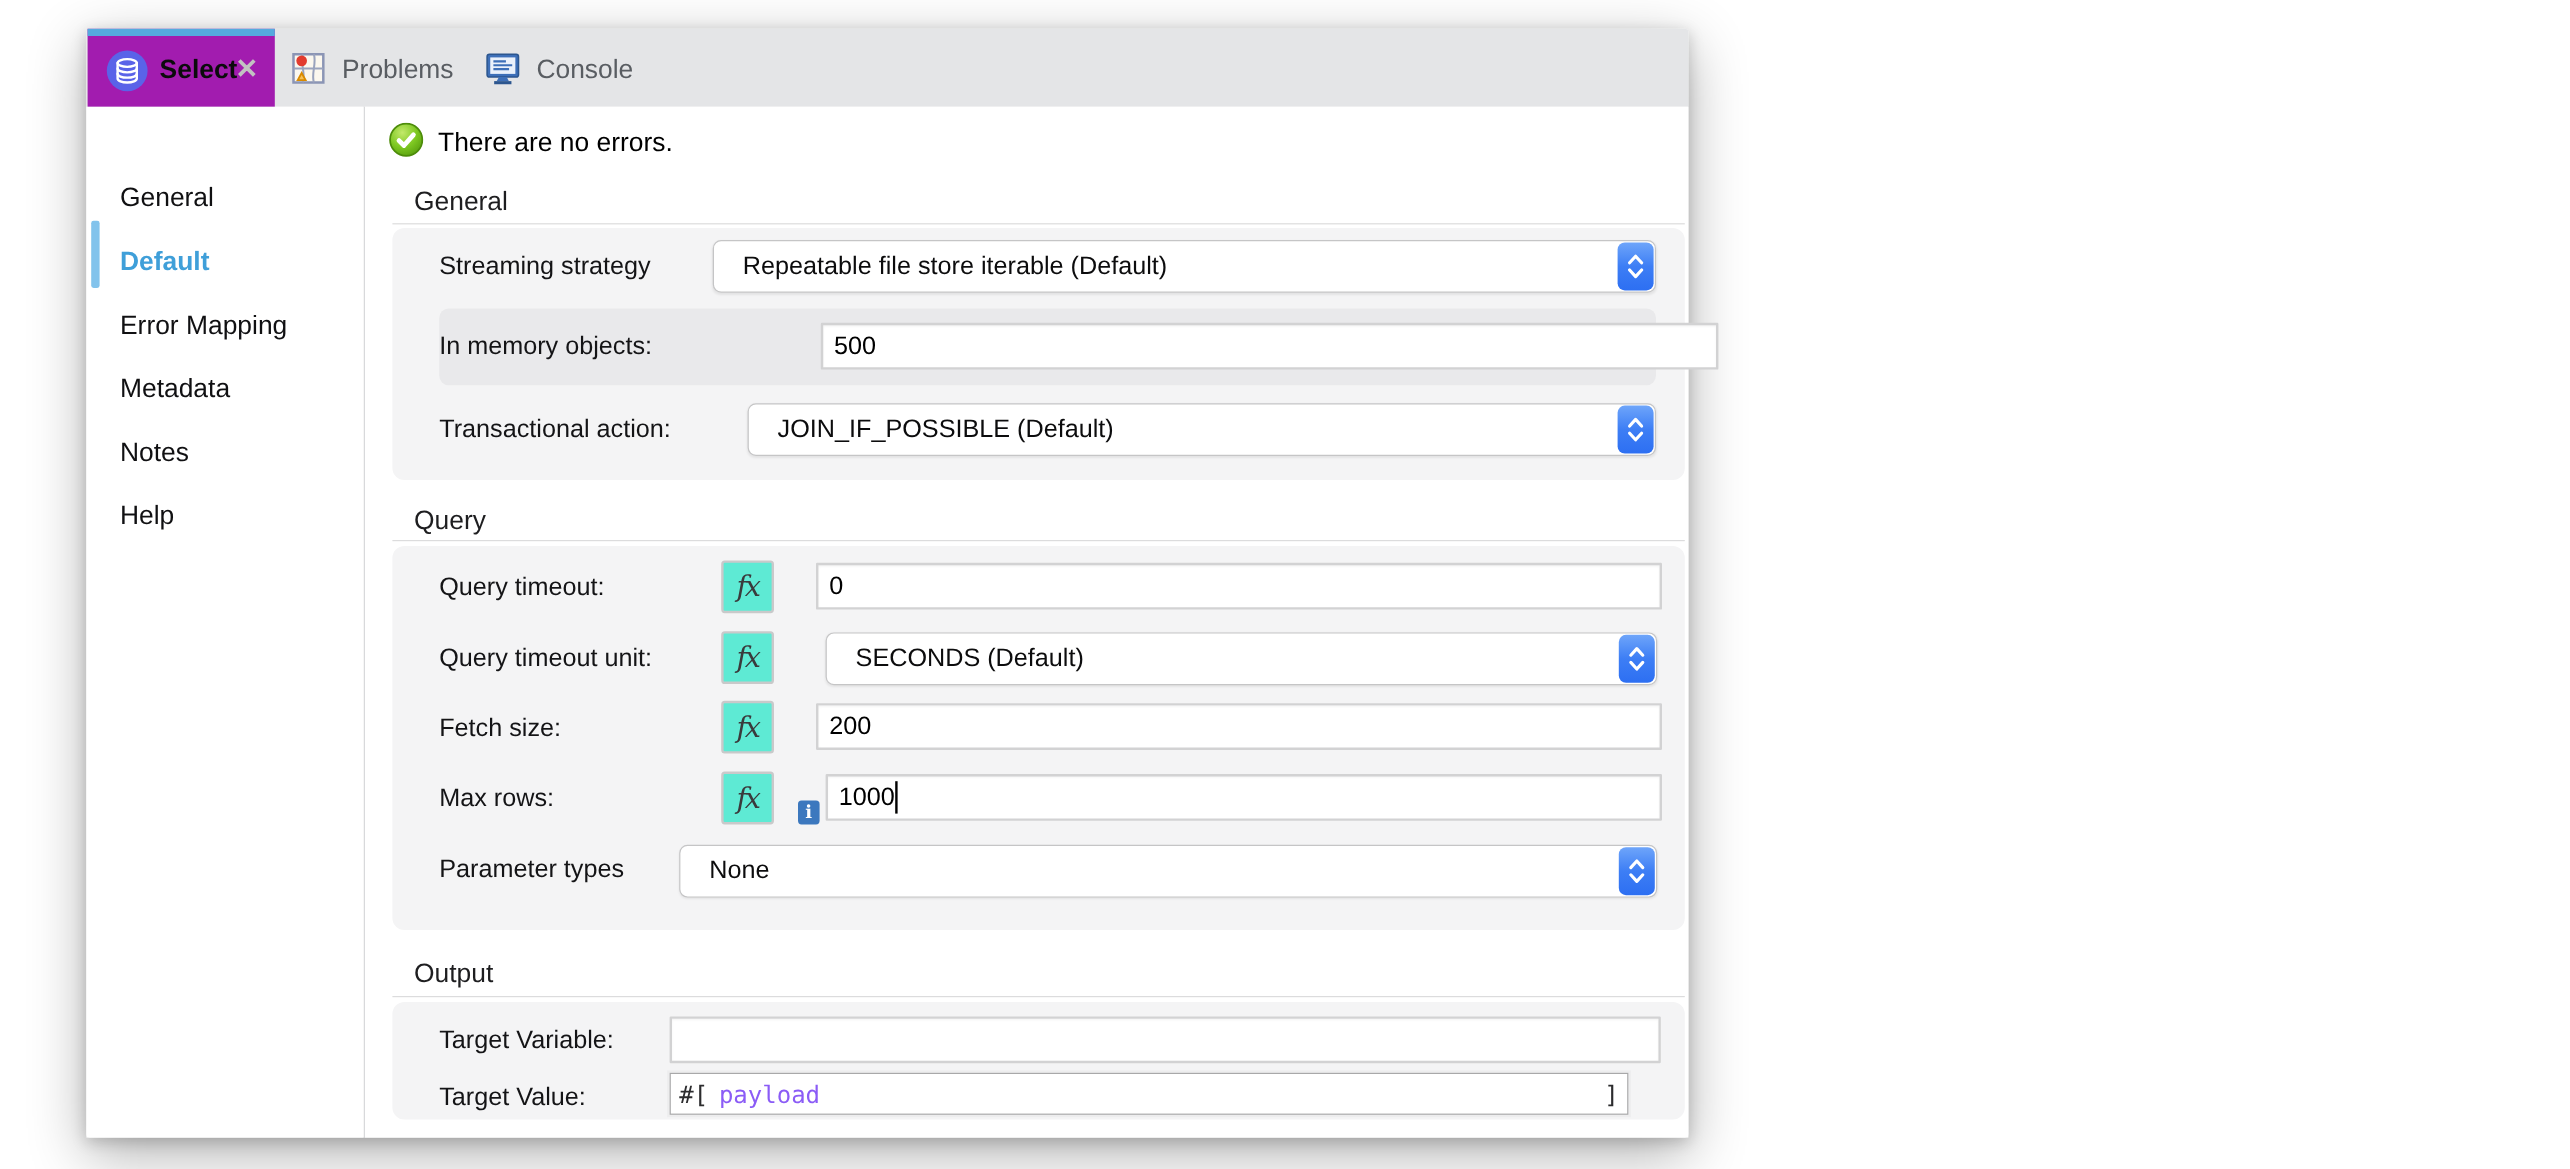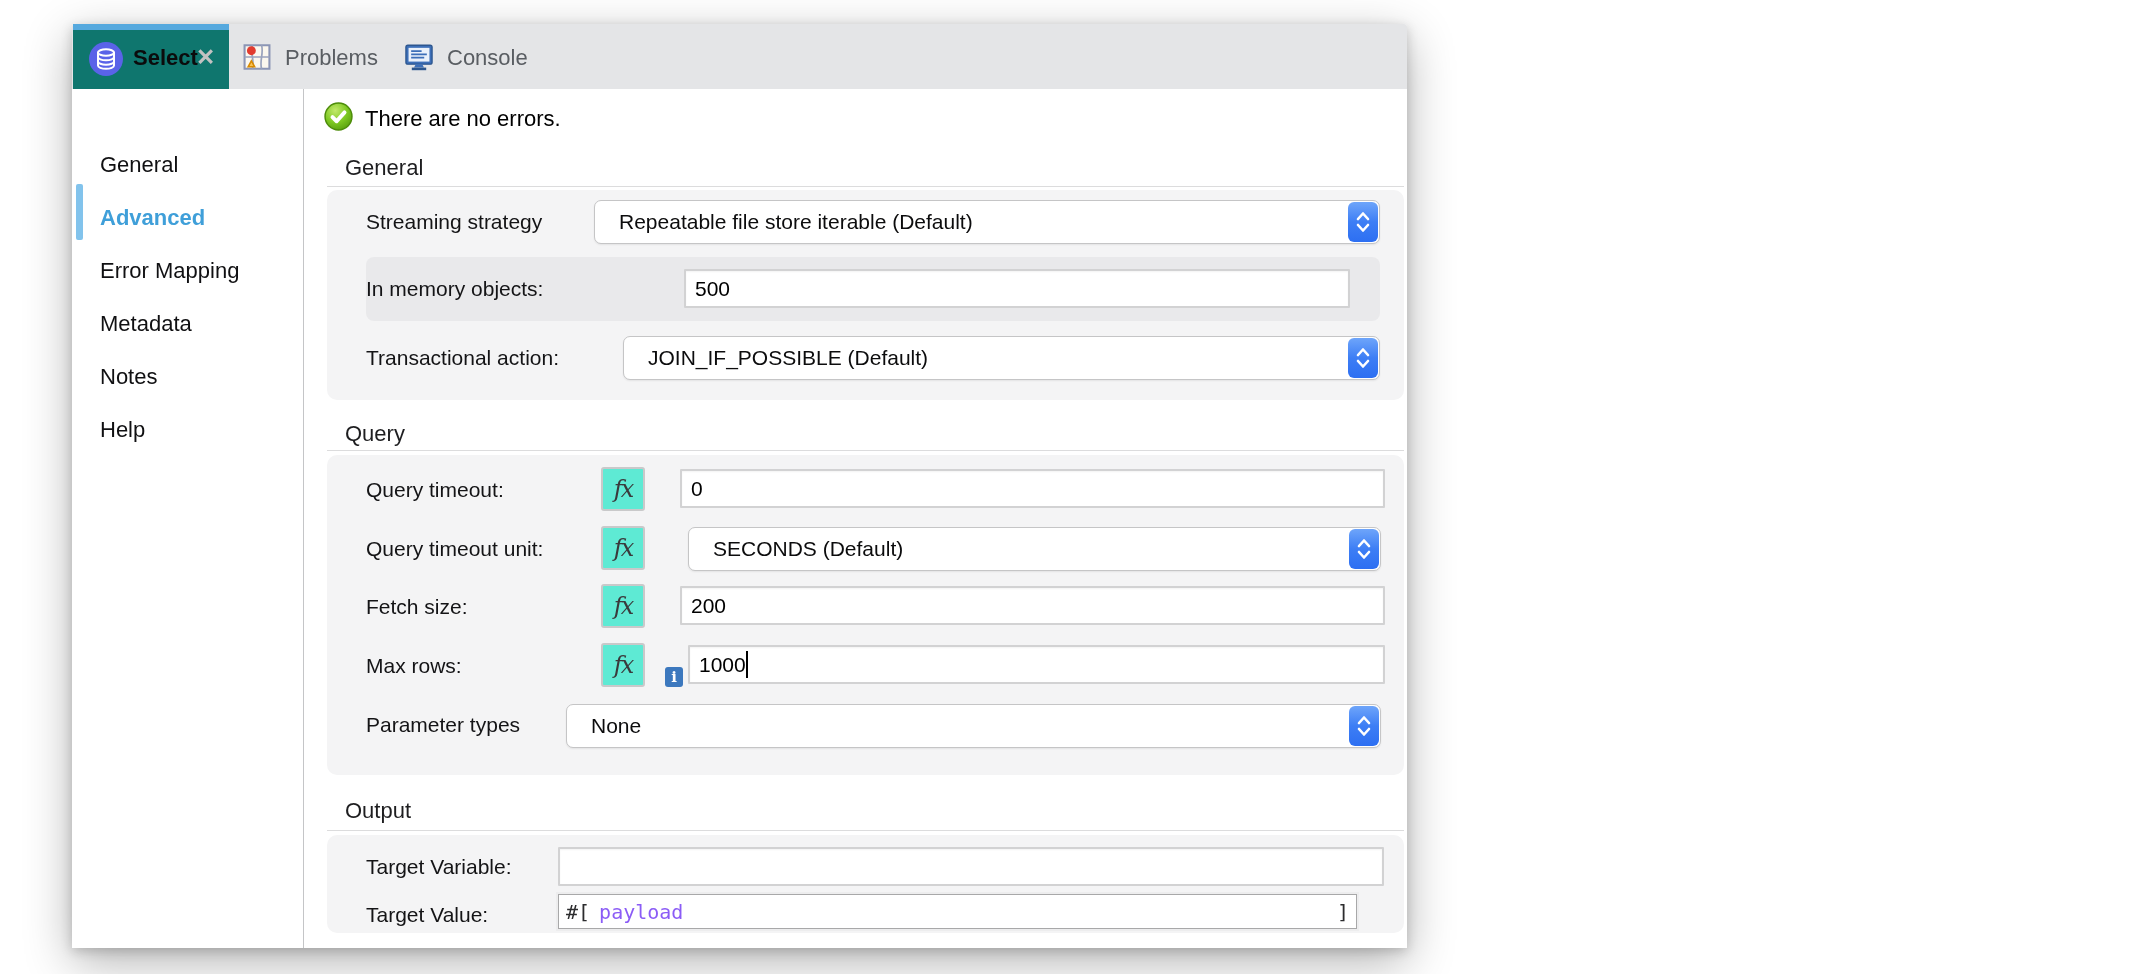--- a/index.html
+++ b/index.html
@@ -7,21 +7,21 @@
 
   .window {
     position:absolute; left:72px; top:24px; width:1335px; height:924px;
     background:#ffffff; border-radius:3px;
     box-shadow:0 14px 48px rgba(0,0,0,.30), 0 3px 12px rgba(0,0,0,.18);
   }
 
   
   .tabbar { position:absolute; left:0; top:0; width:100%; height:65px; background:#e4e5e7; border-radius:3px 3px 0 0; }
   .tab-active {
-    position:absolute; left:1px; top:0; width:156px; height:65px; background:#0f766e;
+    position:absolute; left:1px; top:0; width:156px; height:65px; background:#a21caf;
   }
   .tab-active .strip { position:absolute; left:0; top:0; right:0; height:6px; background:#56a9de; }
   .tab-active .dbicon { position:absolute; left:15px; top:17px; width:36px; height:36px; }
   .tab-active .tlabel { position:absolute; left:60px; top:21px; font-size:22px; font-weight:700; color:#0b0b0c; }
   .tab-active .close { position:absolute; left:123px; top:20px; font-size:23px; font-weight:700; color:#c2c2c2; cursor:default; }
   .tab-item { position:absolute; top:0; height:65px; display:flex; align-items:center; gap:11px; }
   .tab-item .tlabel { font-size:22px; color:#595d62; padding-top:2px; }
   .tab-problems { left:168px;justify-content:flex-end; }
   .tab-console { left:330px; }
 
@@ -131,21 +131,21 @@
       </svg>
       <span class="tlabel">Console</span>
     </div>
   </div>
 
   <div class="main">
 
     <div class="sidebar">
       <div class="side-item" style="top:63px">General</div>
       <div class="active-bar"></div>
-      <div class="side-item active" style="top:116px">Advanced</div>
+      <div class="side-item active" style="top:116px">Default</div>
       <div class="side-item" style="top:169px">Error Mapping</div>
       <div class="side-item" style="top:222px">Metadata</div>
       <div class="side-item" style="top:275px">Notes</div>
       <div class="side-item" style="top:328px">Help</div>
     </div>
 
     <div class="vdivider"></div>
 
     <div class="content">
 
@@ -171,21 +171,21 @@
           <span class="val">Repeatable file store iterable (Default)</span>
           <span class="cap">
             <svg width="20" height="28" viewBox="0 0 20 28">
                 <path d="M5 11 L10 5.5 L15 11 M5 17 L10 22.5 L15 17" stroke="#fff" stroke-width="2.6" fill="none" stroke-linecap="round" stroke-linejoin="round"></path>
               </svg>
           </span>
         </div>
 
         <div class="innerpanel" style="left:39px; top:67px; width:1014px; height:64px">
           <div class="flabel" style="left:0; top:20px; width:310px; ">In memory objects:</div>
-          <input class="tinput" style="left: 318px; top: 12px; width: 666px; height: 39px;" value="500">
+          <input class="tinput" style="left: 318px; top: 12px; width: 748px; height: 39px;" value="500">
         </div>
 
         <div class="flabel" style="left:39px; top:156px">Transactional action:</div>
         <div class="select" style="left:296px; top:146px; width:757px; height:44px">
           <span class="val">JOIN_IF_POSSIBLE (Default)</span>
           <span class="cap">
             <svg width="20" height="28" viewBox="0 0 20 28">
                 <path d="M5 11 L10 5.5 L15 11 M5 17 L10 22.5 L15 17" stroke="#fff" stroke-width="2.6" fill="none" stroke-linecap="round" stroke-linejoin="round"></path>
               </svg>
           </span>

